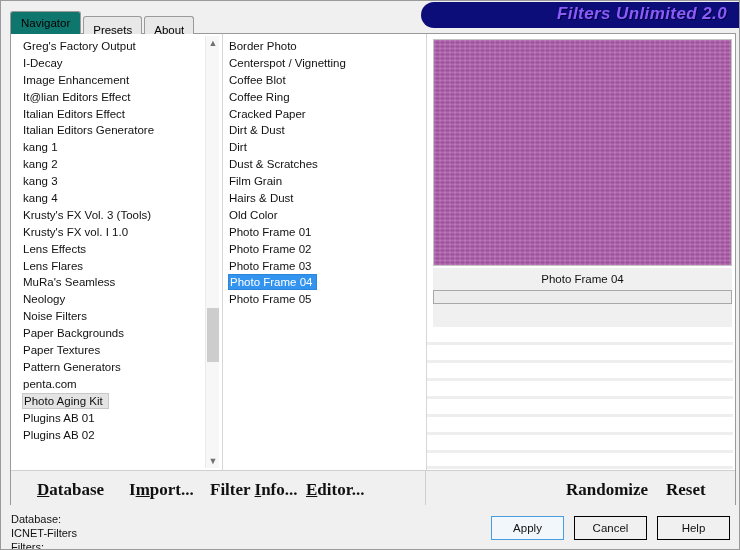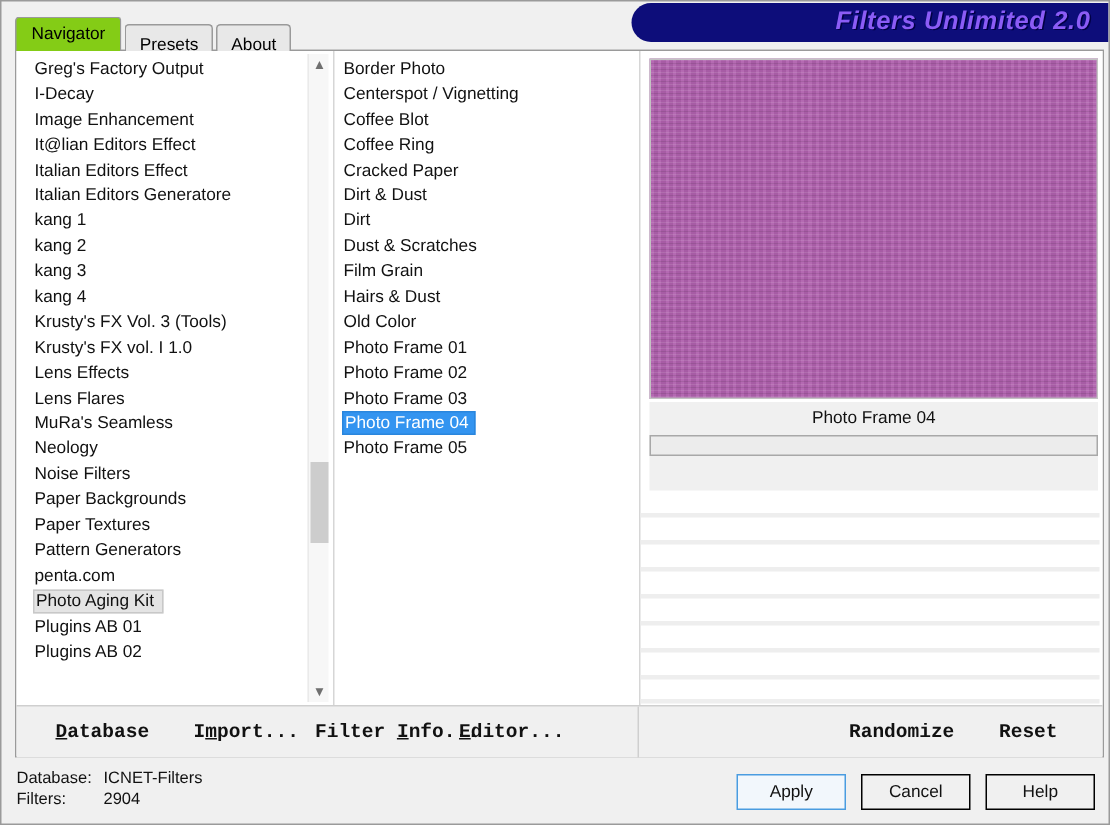--- a/index.html
+++ b/index.html
@@ -80,21 +80,21 @@
     border-top-left-radius: 3px;
     border-top-right-radius: 3px;
     margin-right: 2px;
     box-sizing: border-box;
     white-space: nowrap;
     cursor: default;
   }
   .tab.active {
     height: 23px;
     line-height: 22px;
-    background: #84cc16;
+    background: #0f766e;
     border-color: #9a9a9a;
     position: relative;
     z-index: 6;
     padding: 0 10px;
   }
 
   
   .main-panel {
     position: absolute;
     left: 9px;
@@ -292,42 +292,42 @@
     position: absolute;
     left: 414px;
     top: 0;
     bottom: 0;
     width: 1px;
     background: #cfcfcf;
   }
   .act-btn {
     position: absolute;
     top: 9px;
-    font-size: 13px;
+    font-size: 17px;
     font-weight: bold;
     color: #111;
     white-space: nowrap;
     cursor: default;
     background: transparent;
     border: none;
     padding: 0;
-    font-family: Liberation Mono, monospace;
+    font-family: Liberation Serif, serif;
   }
   .act-btn u { text-decoration: underline; }
 
   
   .status {
     position: absolute;
     left: 10px;
     top: 511px;
     font-size: 11px;
     line-height: 14px;
     color: #111;
   }
-  .status .row { display: flex; }
+  .status .row { display: flex; flex-direction: column; }
   .status .k { width: 58px; }
   .status .v { }
 
   
   .btnbar {
     position: absolute;
     right: 9px;
     top: 515px;
     display: flex;
     gap: 10px;

